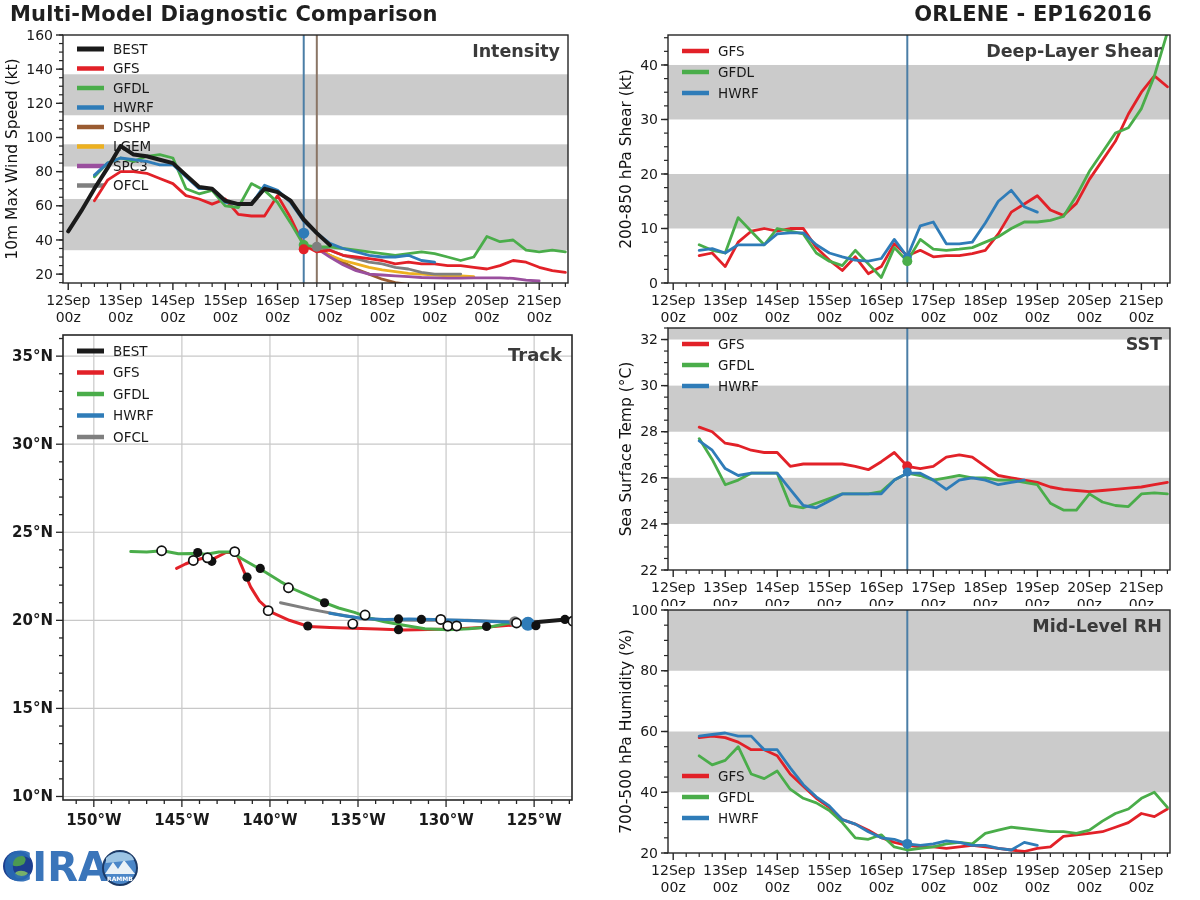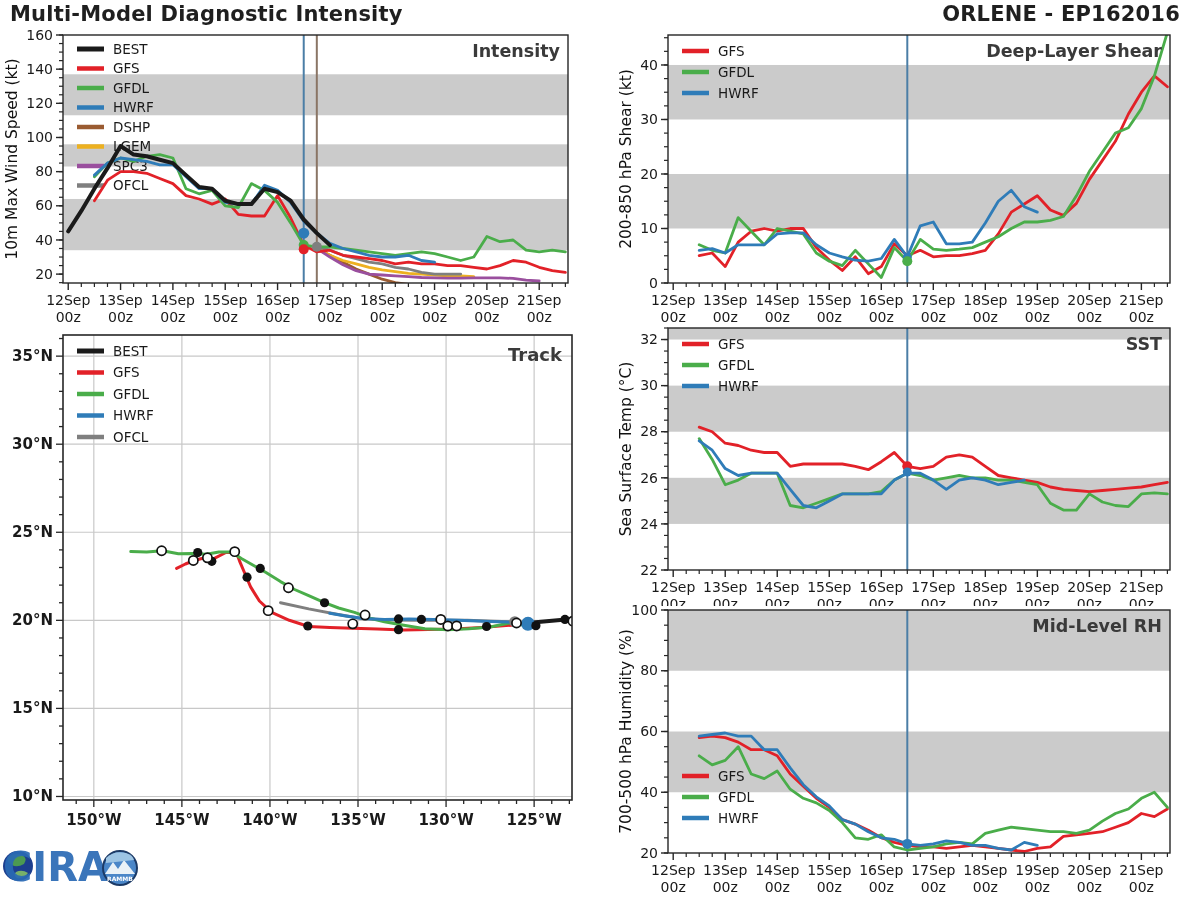--- a/index.html
+++ b/index.html
@@ -1,34 +1,34 @@
 <!DOCTYPE html>
 <html><head>
 <meta charset="utf-8">
 <style>
   html,body{margin:0;padding:0;background:#ffffff;}
   .page{position:relative;width:1200px;height:900px;background:#fff;overflow:hidden;
         font-family:"DejaVu Sans",sans-serif;}
   .hdr{position:absolute;top:2px;font-weight:bold;font-size:21px;color:#1f1f1f;
        letter-spacing:0.2px;white-space:nowrap;}
   .hdr-left{left:10px;}
-  .hdr-right{right:20px;}
+  .hdr-right{right:48px;}
   svg.panel{position:absolute;}
   #p-intensity{left:0;top:25px;}
   #p-shear{left:614px;top:25px;}
   #p-sst{left:614px;top:318px;}
   #p-rh{left:614px;top:600px;}
   #p-track{left:0;top:325px;}
   #logo{left:2px;top:836px;position:absolute;}
 </style>
 </head>
 <body>
 
 <div class="page">
-  <div class="hdr hdr-left">Multi-Model Diagnostic Intensity</div>
+  <div class="hdr hdr-left">Multi-Model Diagnostic Comparison</div>
   <div class="hdr hdr-right">ORLENE - EP162016</div>
 
   <svg id="p-intensity" class="panel" width="612" height="300" viewBox="0 0 612 300">
       <rect x="63" y="173.96694214876032" width="505" height="51.239669421487605" fill="#cbcbcb"></rect>
       <rect x="63" y="119.31129476584019" width="505" height="22.203856749311313" fill="#cbcbcb"></rect>
       <rect x="63" y="49.2837465564738" width="505" height="40.991735537190095" fill="#cbcbcb"></rect>
       <line x1="303.72538860103623" y1="10" x2="303.72538860103623" y2="258" stroke="#4b7ea6" stroke-width="2"></line>
       <line x1="316.8082901554404" y1="10" x2="316.8082901554404" y2="258" stroke="#8a7565" stroke-width="2"></line>
       <line x1="77" y1="24" x2="104" y2="24" stroke="#1a1a1a" stroke-width="5"></line>
       <text x="113" y="28.8" font-size="13.5" text-anchor="start" fill="#1a1a1a" font-family="DejaVu Sans, sans-serif">BEST</text>

